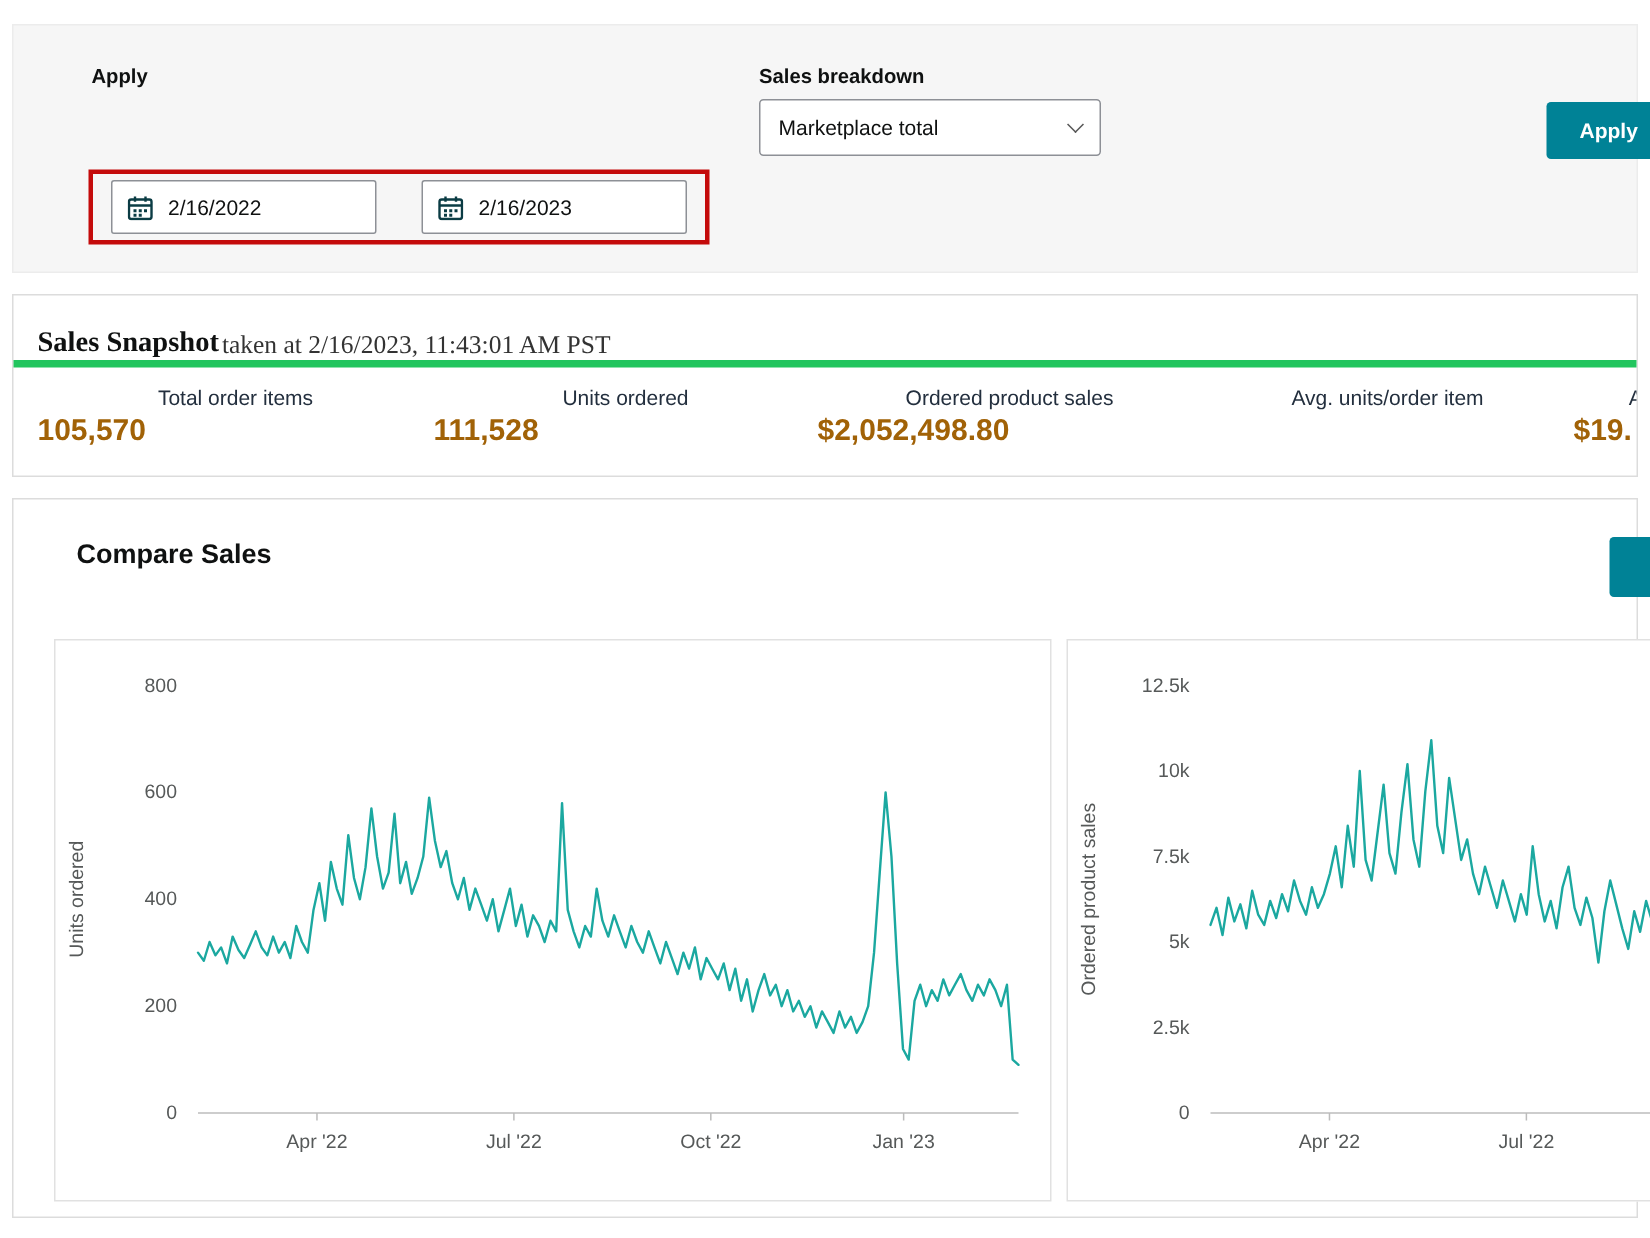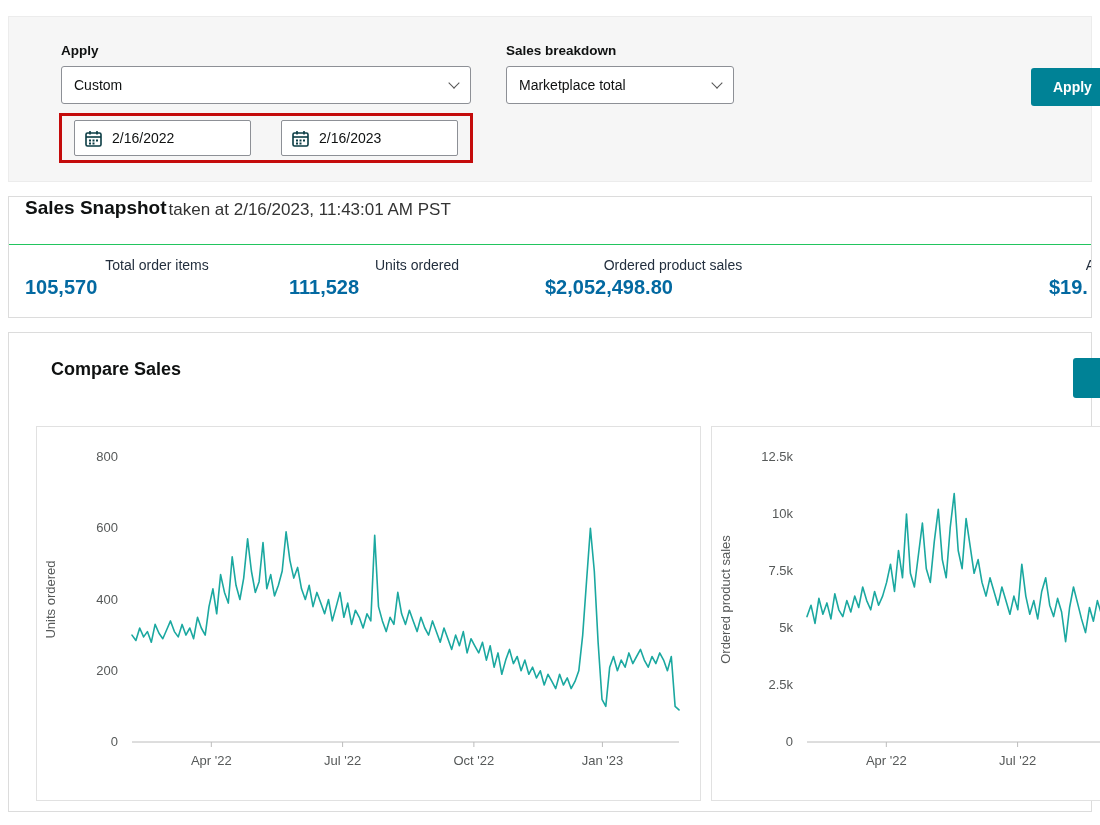--- a/index.html
+++ b/index.html
@@ -27,28 +27,28 @@
   .date-highlight { position:absolute; left:50px; top:96px; width:414px; height:50px;
     border:3px solid #c40b0b; display:flex; align-items:center; gap:30px; padding:0 12px; }
   .date-input { background:#fff; border:1px solid #8d9096; border-radius:2px; height:36px;
     width:180px; display:flex; align-items:center; padding:0 10px; gap:10px;text-align:center; }
   .date-input .dval { font-size:14px; color:#0f1111; }
   .cal-icon { width:17px; height:17px; flex:0 0 auto; }
 
   
   .card { position:absolute; left:8px; width:1084px; background:#fff; border:1px solid #dcdcdc; }
   .snapshot-card { top:196px; height:122px; }
-  .snap-header { height:48px; border-bottom:1px solid #22c55e; display:flex;
-    align-items:flex-start; padding-left:16px; }
+  .snap-header { height:48px; border-bottom:5px solid #22c55e; display:flex;
+    align-items:flex-end; padding-left:16px;font-family:Liberation Serif, serif; }
   .snap-title { font-size:19px; font-weight:bold; color:#0f1111; }
   .snap-taken { font-size:17px; color:#333; margin-left:2px; margin-top:3px; }
   .stats-row { display:flex; padding:12px 0 0 16px; white-space:nowrap; overflow:hidden; }
   .stat { flex:0 0 auto; }
   .stat .slabel { font-size:14px; color:#232f3e;text-align:center; }
-  .stat .svalue { font-size:20px; font-weight:bold; color:#0369a1; margin-top:3px; }
+  .stat .svalue { font-size:20px; font-weight:bold; color:#a16207; margin-top:3px; }
   .stat:nth-child(1){ width:264px; } .stat:nth-child(2){ width:256px; }
   .stat:nth-child(3){ width:256px; } .stat:nth-child(4){ width:248px; }
   .stat:nth-child(5){ width:120px; }
 
   
   .compare-card { top:332px; height:480px; }
   .compare-title { position:absolute; left:42px; top:26px; font-size:18px; font-weight:bold; }
   .compare-btn { position:absolute; right:-46px; top:25px; width:64px; height:40px;
     background:#008296; border:none; border-radius:3px; cursor:pointer; }
   .chart-box { position:absolute; top:93px; width:665px; height:375px;
@@ -57,24 +57,20 @@
   svg text.tick { font-size:13px; fill:#565959; font-family:"Liberation Sans",sans-serif; }
   svg text.axis-label { font-size:13px; fill:#565959; font-family:"Liberation Sans",sans-serif; }
 </style>
 </head>
 <body>
 
 <div class="filter-panel">
 
   <div class="fgroup g-date">
     <div class="flabel">Apply</div>
-    <div class="dropdown">
-      <span>Custom</span>
-      <span class="chev"></span>
-    </div>
   </div>
 
   <div class="fgroup g-breakdown">
     <div class="flabel">Sales breakdown</div>
     <div class="dropdown">
       <span>Marketplace total</span>
       <span class="chev"></span>
     </div>
   </div>
 
@@ -125,20 +121,21 @@
     </div>
     <div class="stat">
       <div class="slabel">Units ordered</div>
       <div class="svalue">111,528</div>
     </div>
     <div class="stat">
       <div class="slabel">Ordered product sales</div>
       <div class="svalue">$2,052,498.80</div>
     </div>
     <div class="stat">
+      <div class="slabel">Avg. units/order item</div>
     </div>
     <div class="stat">
       <div class="slabel">Avg. sa</div>
       <div class="svalue">$19.</div>
     </div>
   </div>
 </div>
 
 <div class="card compare-card">
   <div class="compare-title">Compare Sales</div>

